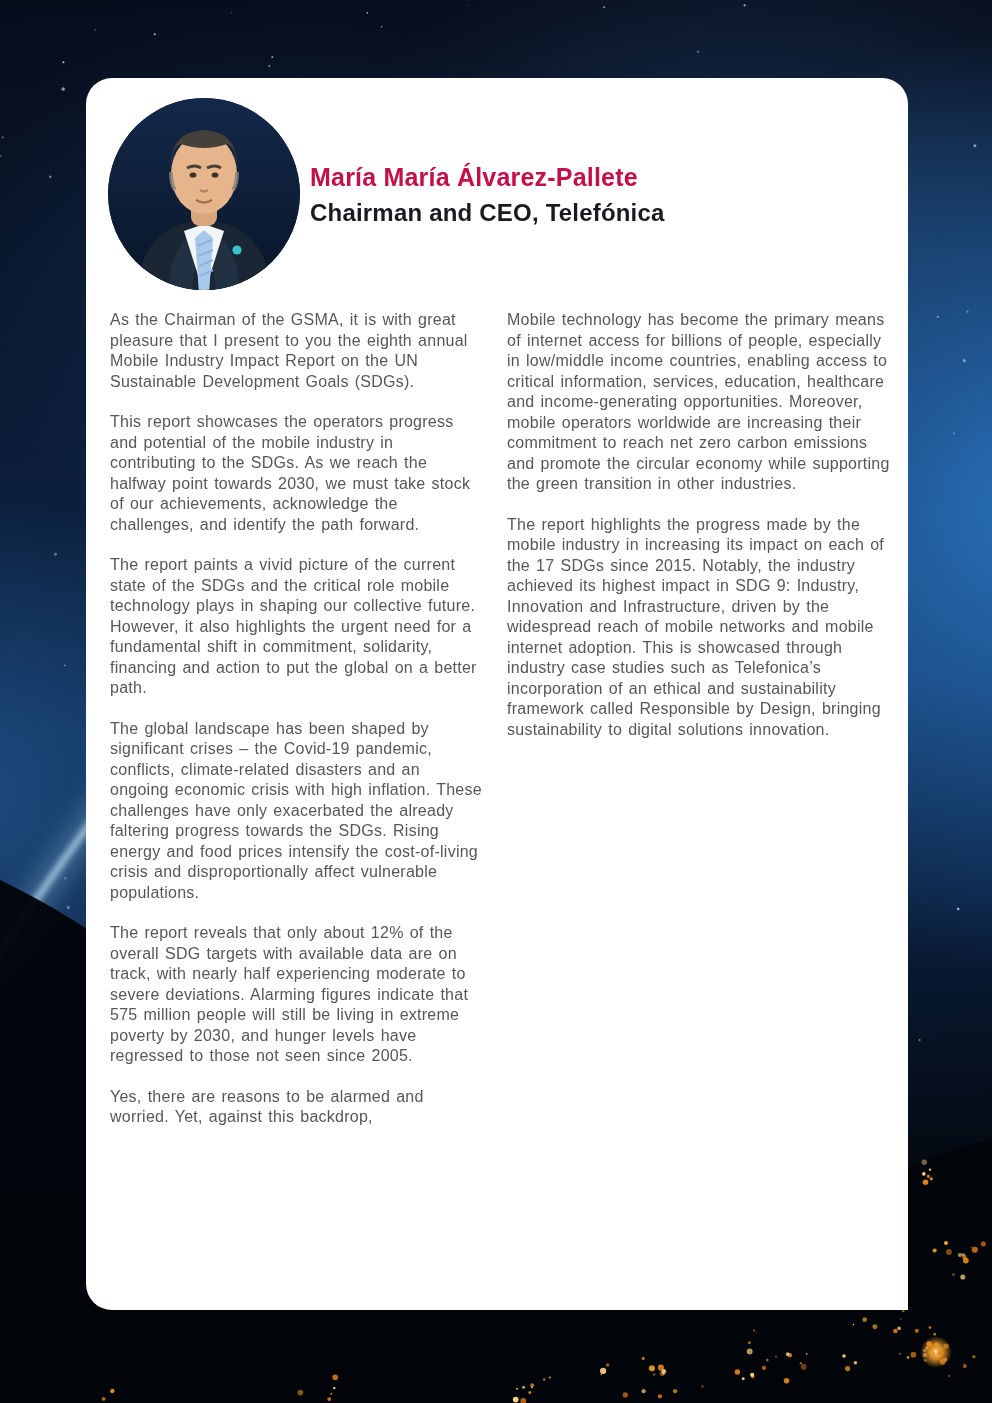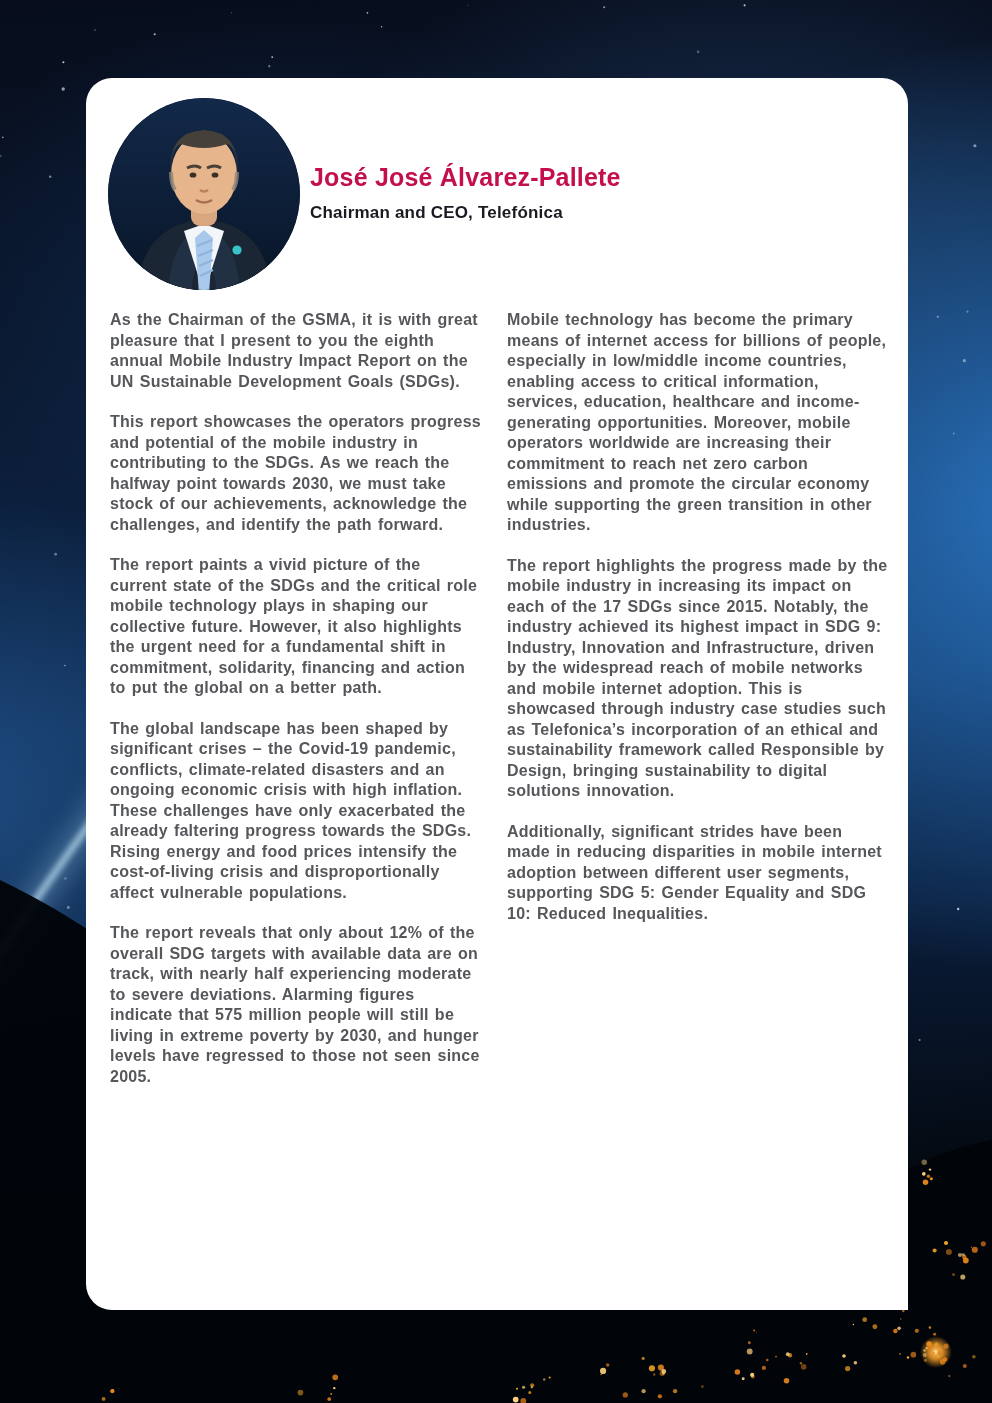--- a/index.html
+++ b/index.html
@@ -26,24 +26,24 @@
     position:absolute;left:86px;top:78px;width:822px;height:1232px;
     background:#ffffff;border-radius:26px 26px 0 26px;
   }
   .avatar{
     position:absolute;left:22px;top:20px;width:192px;height:192px;
     border-radius:50%;overflow:hidden;background:#0d1f3a;
   }
   .avatar svg{display:block;}
   .profile-text{position:absolute;left:224px;top:84px;}
   .name{font-size:25px;font-weight:bold;color:#C4104A;line-height:30px;margin:0 0 6px 0;letter-spacing:.2px;}
-  .role{font-size:17px;font-weight:bold;color:#1A1A22;line-height:30px;margin:0;letter-spacing:.2px;}
+  .role{font-size:24px;font-weight:bold;color:#1A1A22;line-height:30px;margin:0;letter-spacing:.2px;}
 
   .columns{position:absolute;left:24px;top:232px;display:flex;gap:25px;}
-  .col{width:372px;font-weight:bold;}
+  .col{width:372px;}
   .col.right{width:383px;}
   .col p{
     margin:0 0 20px 0;font-size:16px;line-height:20.5px;color:#55575B;
     letter-spacing:.25px;word-spacing:1.4px;
   }
   .col p:last-child{margin-bottom:0;}
 </style>
 </head>
 <body>
 
@@ -342,33 +342,33 @@
           <ellipse cx="107" cy="77" rx="3.4" ry="2.6" fill="#3a3028"></ellipse>
           <path d="M92 92 q4 3 8 0" stroke="#b97f5f" stroke-width="2.4" fill="none"></path>
           <path d="M88 102 q8 5 16 0" stroke="#a86f52" stroke-width="2.6" fill="none"></path>
 
           <circle cx="129" cy="152" r="4.6" fill="#38c3c9"></circle>
         </g>
       </svg>
     </div>
 
     <div class="profile-text">
-      <div class="name">José José Álvarez-Pallete</div>
+      <div class="name">María María Álvarez-Pallete</div>
       <div class="role">Chairman and CEO, Telefónica</div>
     </div>
 
     <div class="columns">
       <div class="col left" id="col-left">
           <p>As the Chairman of the GSMA, it is with great pleasure that I present to you the eighth annual Mobile Industry Impact Report on the UN Sustainable Development Goals (SDGs).</p>
           <p>This report showcases the operators progress and potential of the mobile industry in contributing to the SDGs. As we reach the halfway point towards 2030, we must take stock of our achievements, acknowledge the challenges, and identify the path forward.</p>
           <p>The report paints a vivid picture of the current state of the SDGs and the critical role mobile technology plays in shaping our collective future. However, it also highlights the urgent need for a fundamental shift in commitment, solidarity, financing and action to put the global on a better path.</p>
           <p>The global landscape has been shaped by significant crises – the Covid-19 pandemic, conflicts, climate-related disasters and an ongoing economic crisis with high inflation. These challenges have only exacerbated the already faltering progress towards the SDGs. Rising energy and food prices intensify the cost-of-living crisis and disproportionally affect vulnerable populations.</p>
           <p>The report reveals that only about 12% of the overall SDG targets with available data are on track, with nearly half experiencing moderate to severe deviations. Alarming figures indicate that 575 million people will still be living in extreme poverty by 2030, and hunger levels have regressed to those not seen since 2005.</p>
+          <p>Yes, there are reasons to be alarmed and worried. Yet, against this backdrop,</p>
         </div>
       <div class="col right" id="col-right">
           <p>Mobile technology has become the primary means of internet access for billions of people, especially in low/middle income countries, enabling access to critical information, services, education, healthcare and income-generating opportunities. Moreover, mobile operators worldwide are increasing their commitment to reach net zero carbon emissions and promote the circular economy while supporting the green transition in other industries.</p>
           <p>The report highlights the progress made by the mobile industry in increasing its impact on each of the 17 SDGs since 2015. Notably, the industry achieved its highest impact in SDG 9: Industry, Innovation and Infrastructure, driven by the widespread reach of mobile networks and mobile internet adoption. This is showcased through industry case studies such as Telefonica’s incorporation of an ethical and sustainability framework called Responsible by Design, bringing sustainability to digital solutions innovation.</p>
-          <p>Additionally, significant strides have been made in reducing disparities in mobile internet adoption between different user segments, supporting SDG 5: Gender Equality and SDG 10: Reduced Inequalities.</p>
         </div>
     </div>
 
   </div>
 </div>
 
 </body></html>

